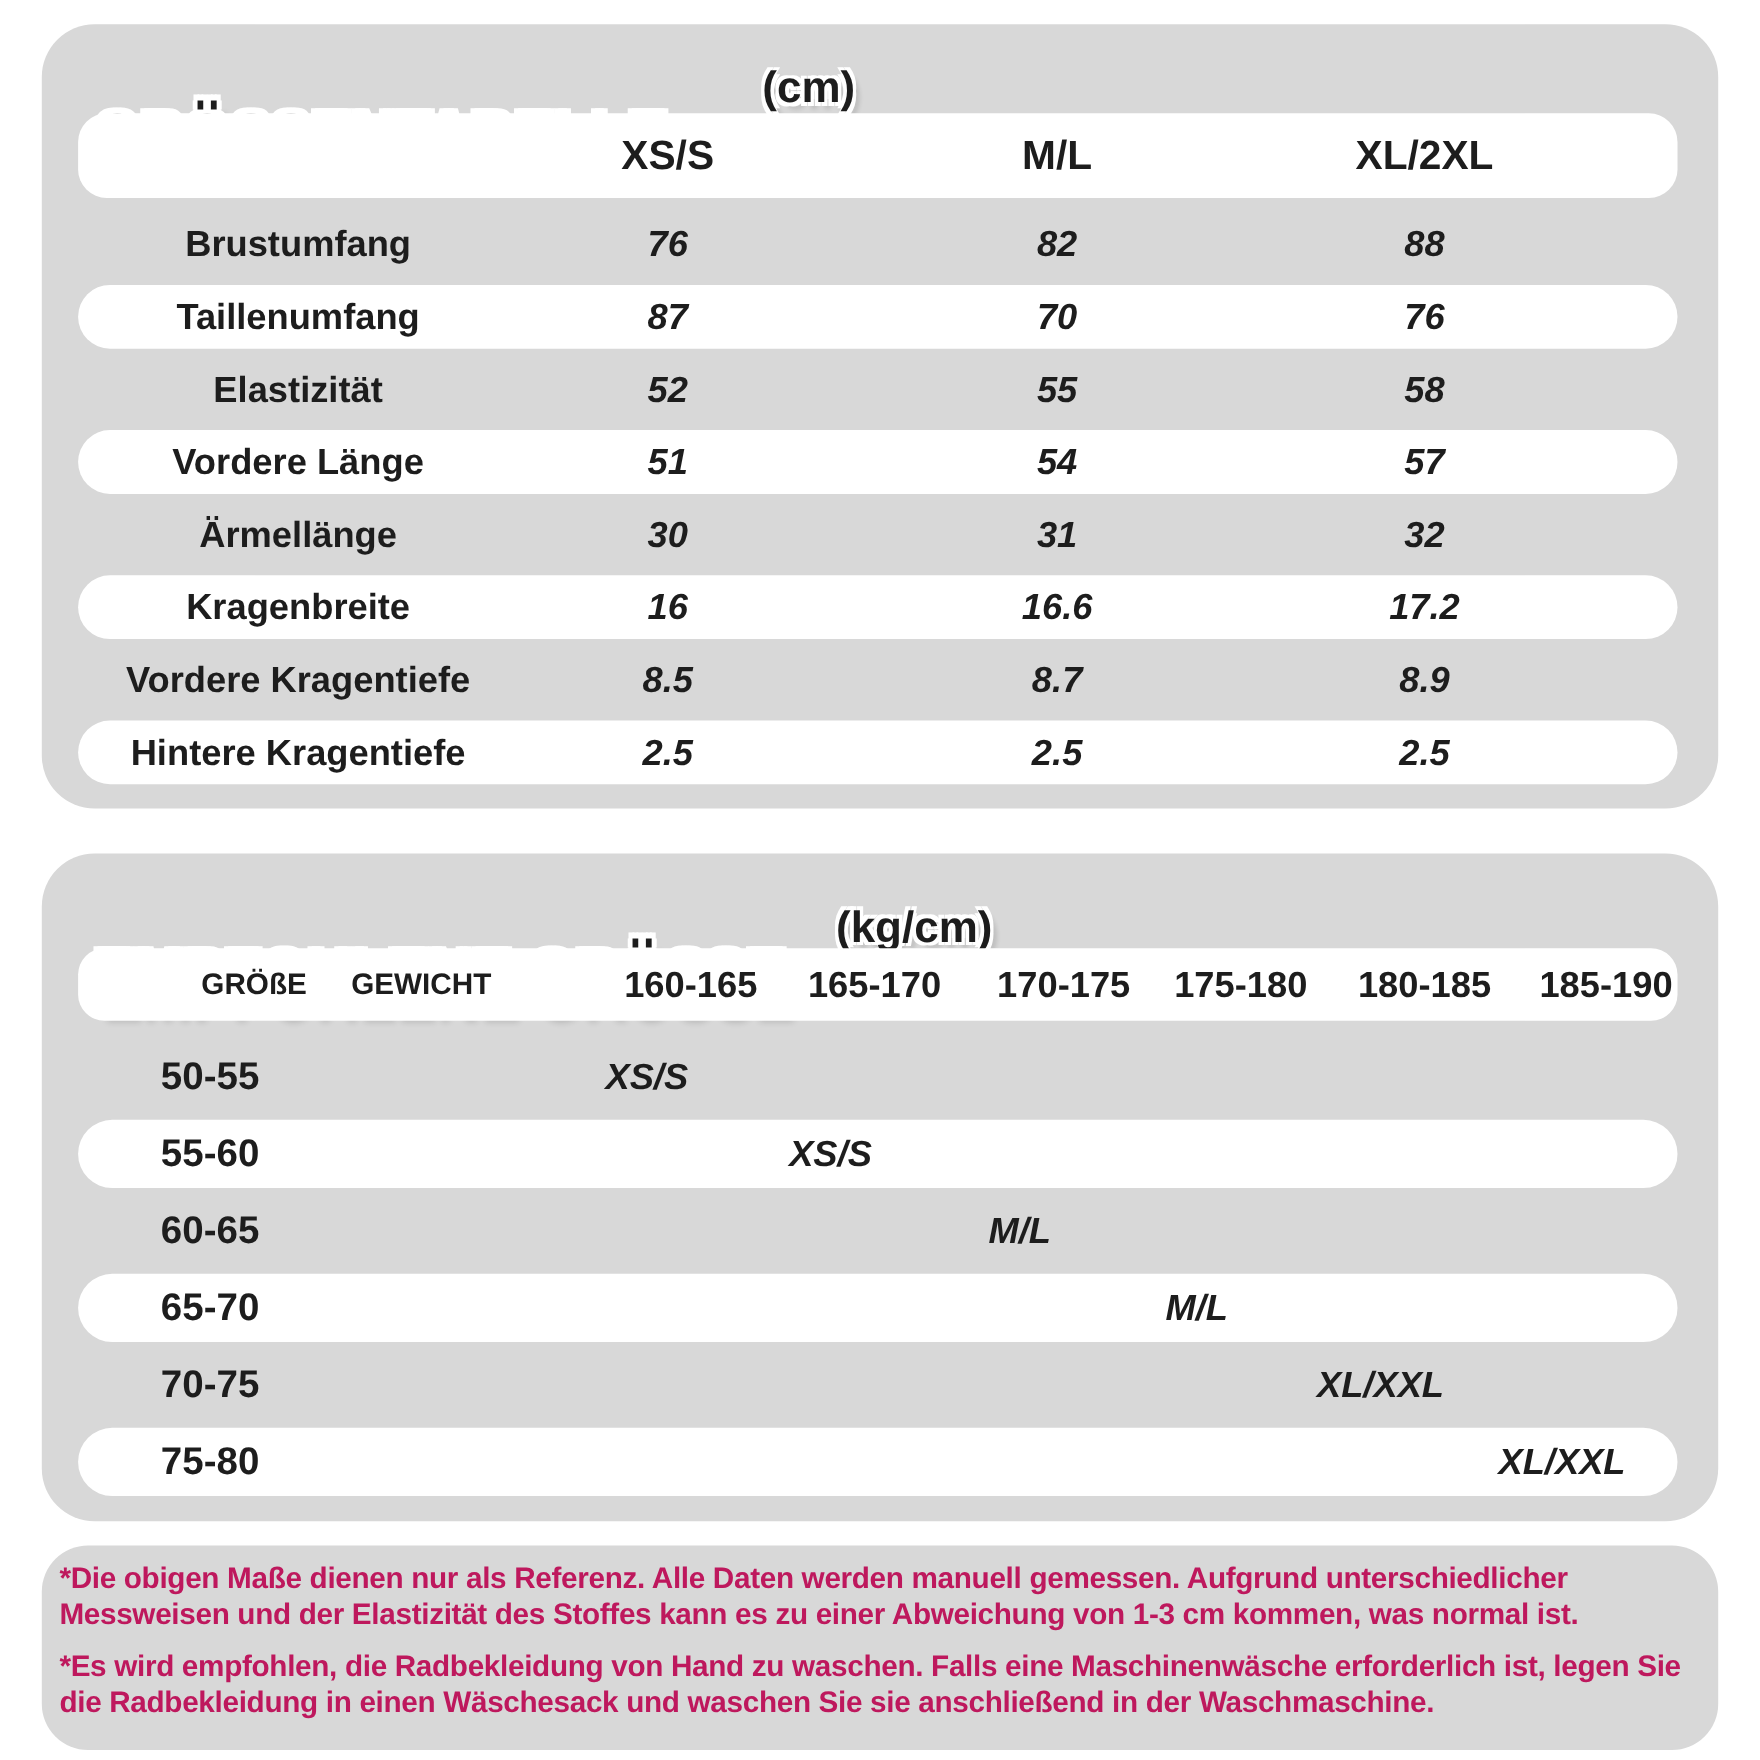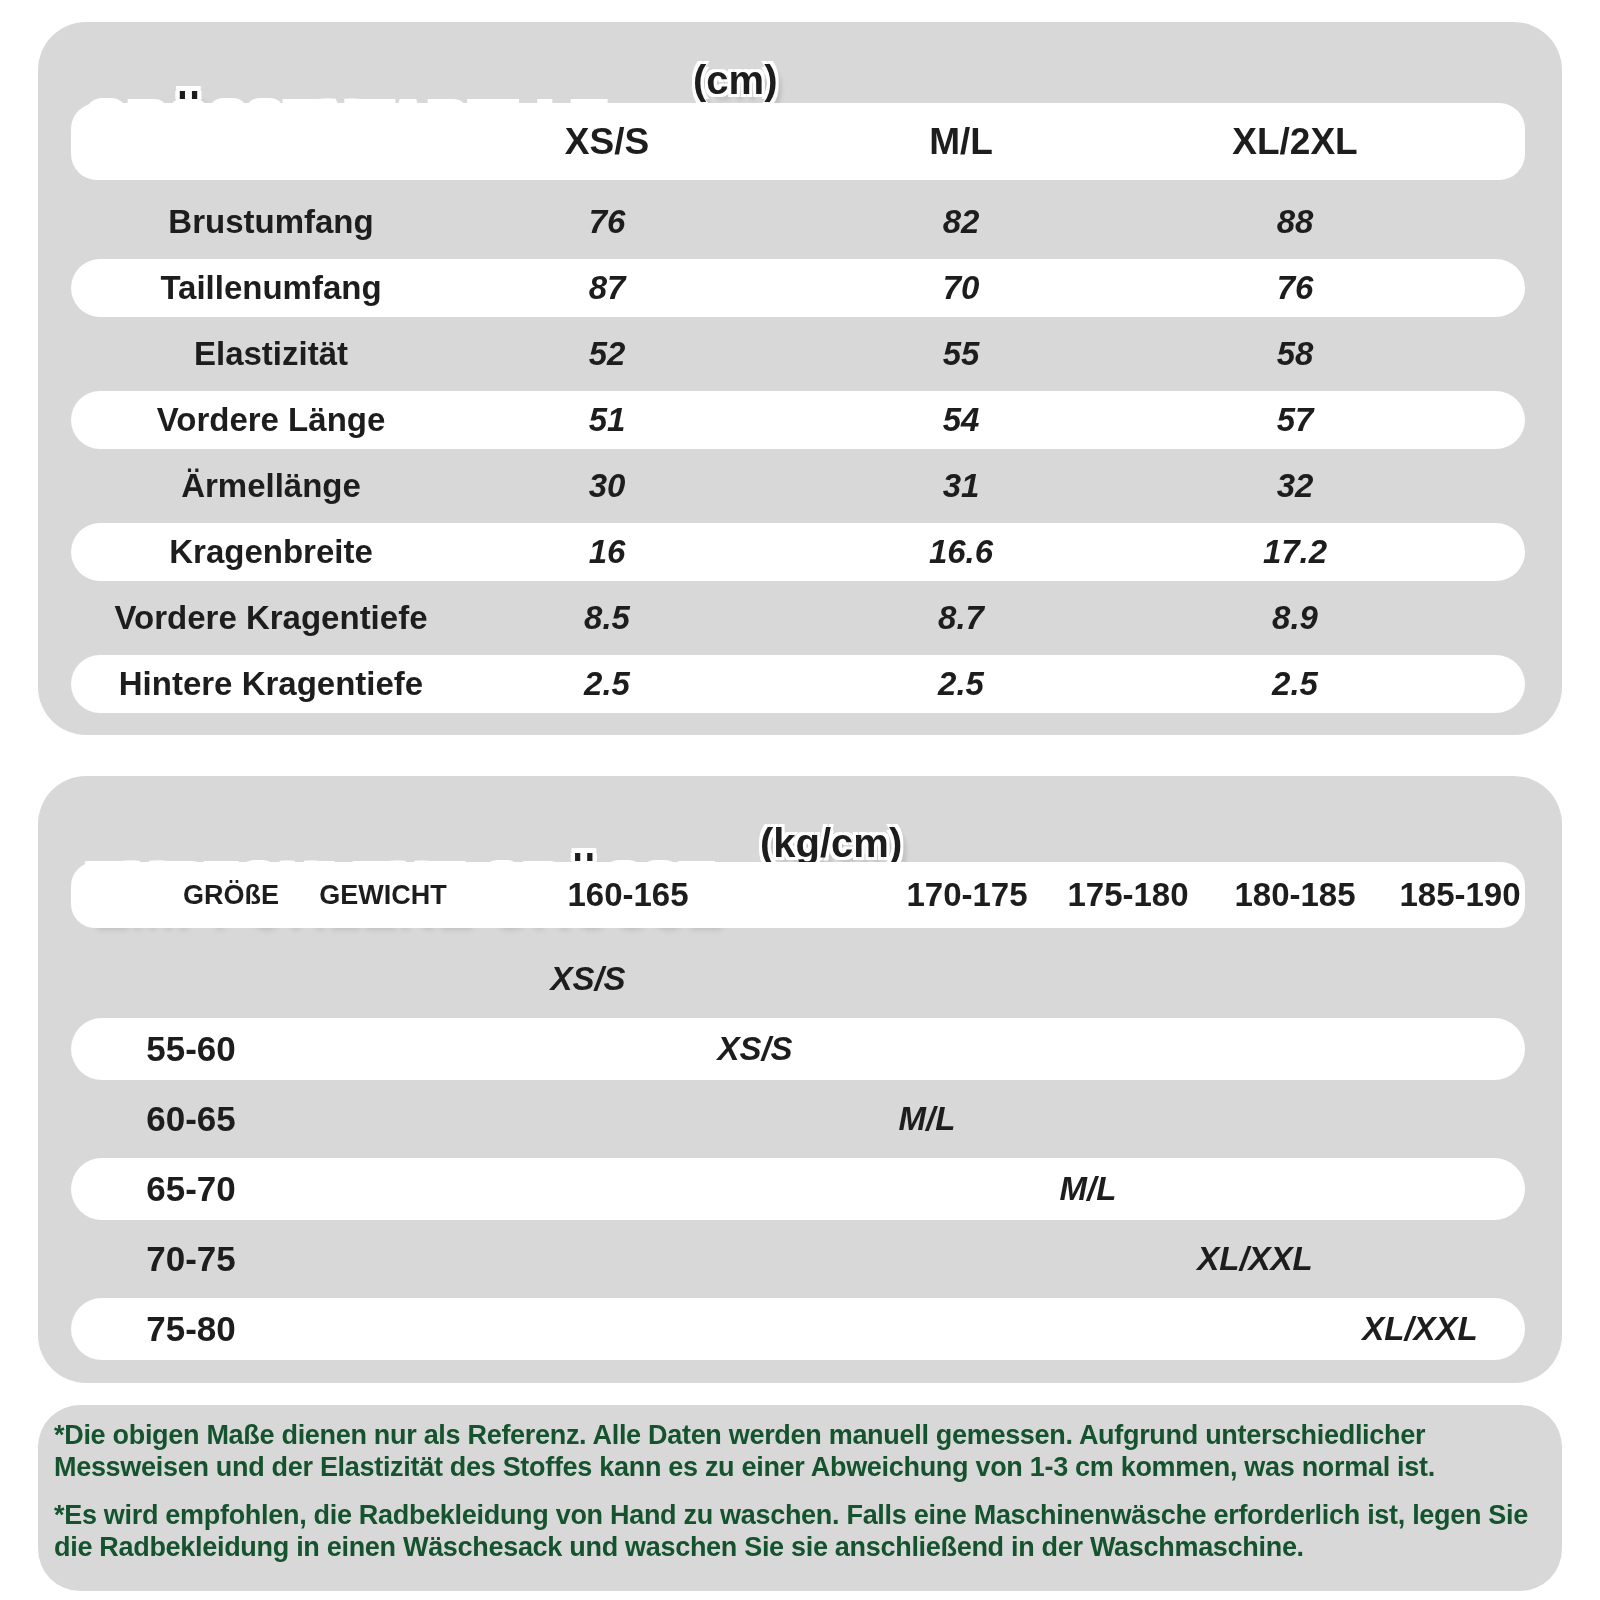--- a/index.html
+++ b/index.html
@@ -49,21 +49,21 @@
   .hc-3{left:927px;width:180px;} .hc-4{left:1094px;width:180px;} .hc-5{left:1259px;width:180px;}
   #t2-headband .range{font-size:33px;}
   #t2-rows{position:absolute;top:168px;left:33px;width:1454px;}
   .t2row{position:relative;height:70px;}
   .t2row .rowbg{position:absolute;left:0;right:0;top:4px;bottom:4px;background:#ffffff;border-radius:31px;}
   .t2row .cell{position:absolute;top:0;height:70px;line-height:70px;text-align:center;}
   .t2row .wlab{left:0;width:240px;font-size:35px;font-weight:700;}
   .t2row .sval{width:180px;font-size:33px;font-weight:700;font-style:italic;}
 
   
-  .note{margin:0;font-size:27px;font-weight:700;line-height:31.5px;letter-spacing:-0.3px;color:#14532d;}
+  .note{margin:0;font-size:27px;font-weight:700;line-height:31.5px;letter-spacing:-0.3px;color:#be185d;}
   .note + .note{margin-top:17px;}
 </style>
 </head>
 <body>
 
 <div id="stage">
 
   <section class="card" id="card-sizes">
     <h1 class="big-title" id="t1-title">GRÖSSENTABELLE</h1>
     <span class="unit" id="t1-unit">(cm)</span>
@@ -131,28 +131,30 @@
   </section>
 
   <section class="card" id="card-reco">
     <h1 class="big-title" id="t2-title">EMPFOHLENE GRÖSSE</h1>
     <span class="unit" id="t2-unit">(kg/cm)</span>
 
     <div id="t2-headband">
       <span class="hcell small" id="hc-groesse">GRÖßE</span>
       <span class="hcell small" id="hc-gewicht">GEWICHT</span>
       <span class="hcell range hc-0">160-165</span>
+      <span class="hcell range hc-1">165-170</span>
       <span class="hcell range hc-2">170-175</span>
       <span class="hcell range hc-3">175-180</span>
       <span class="hcell range hc-4">180-185</span>
       <span class="hcell range hc-5">185-190</span>
     </div>
 
     <div id="t2-rows">
       <div class="t2row">
+        <span class="cell wlab">50-55</span>
         <span class="cell sval hc-0">XS/S</span>
       </div>
       <div class="t2row">
         <div class="rowbg"></div>
         <span class="cell wlab">55-60</span>
         <span class="cell sval hc-1">XS/S</span>
       </div>
       <div class="t2row">
         <span class="cell wlab">60-65</span>
         <span class="cell sval hc-2">M/L</span>

